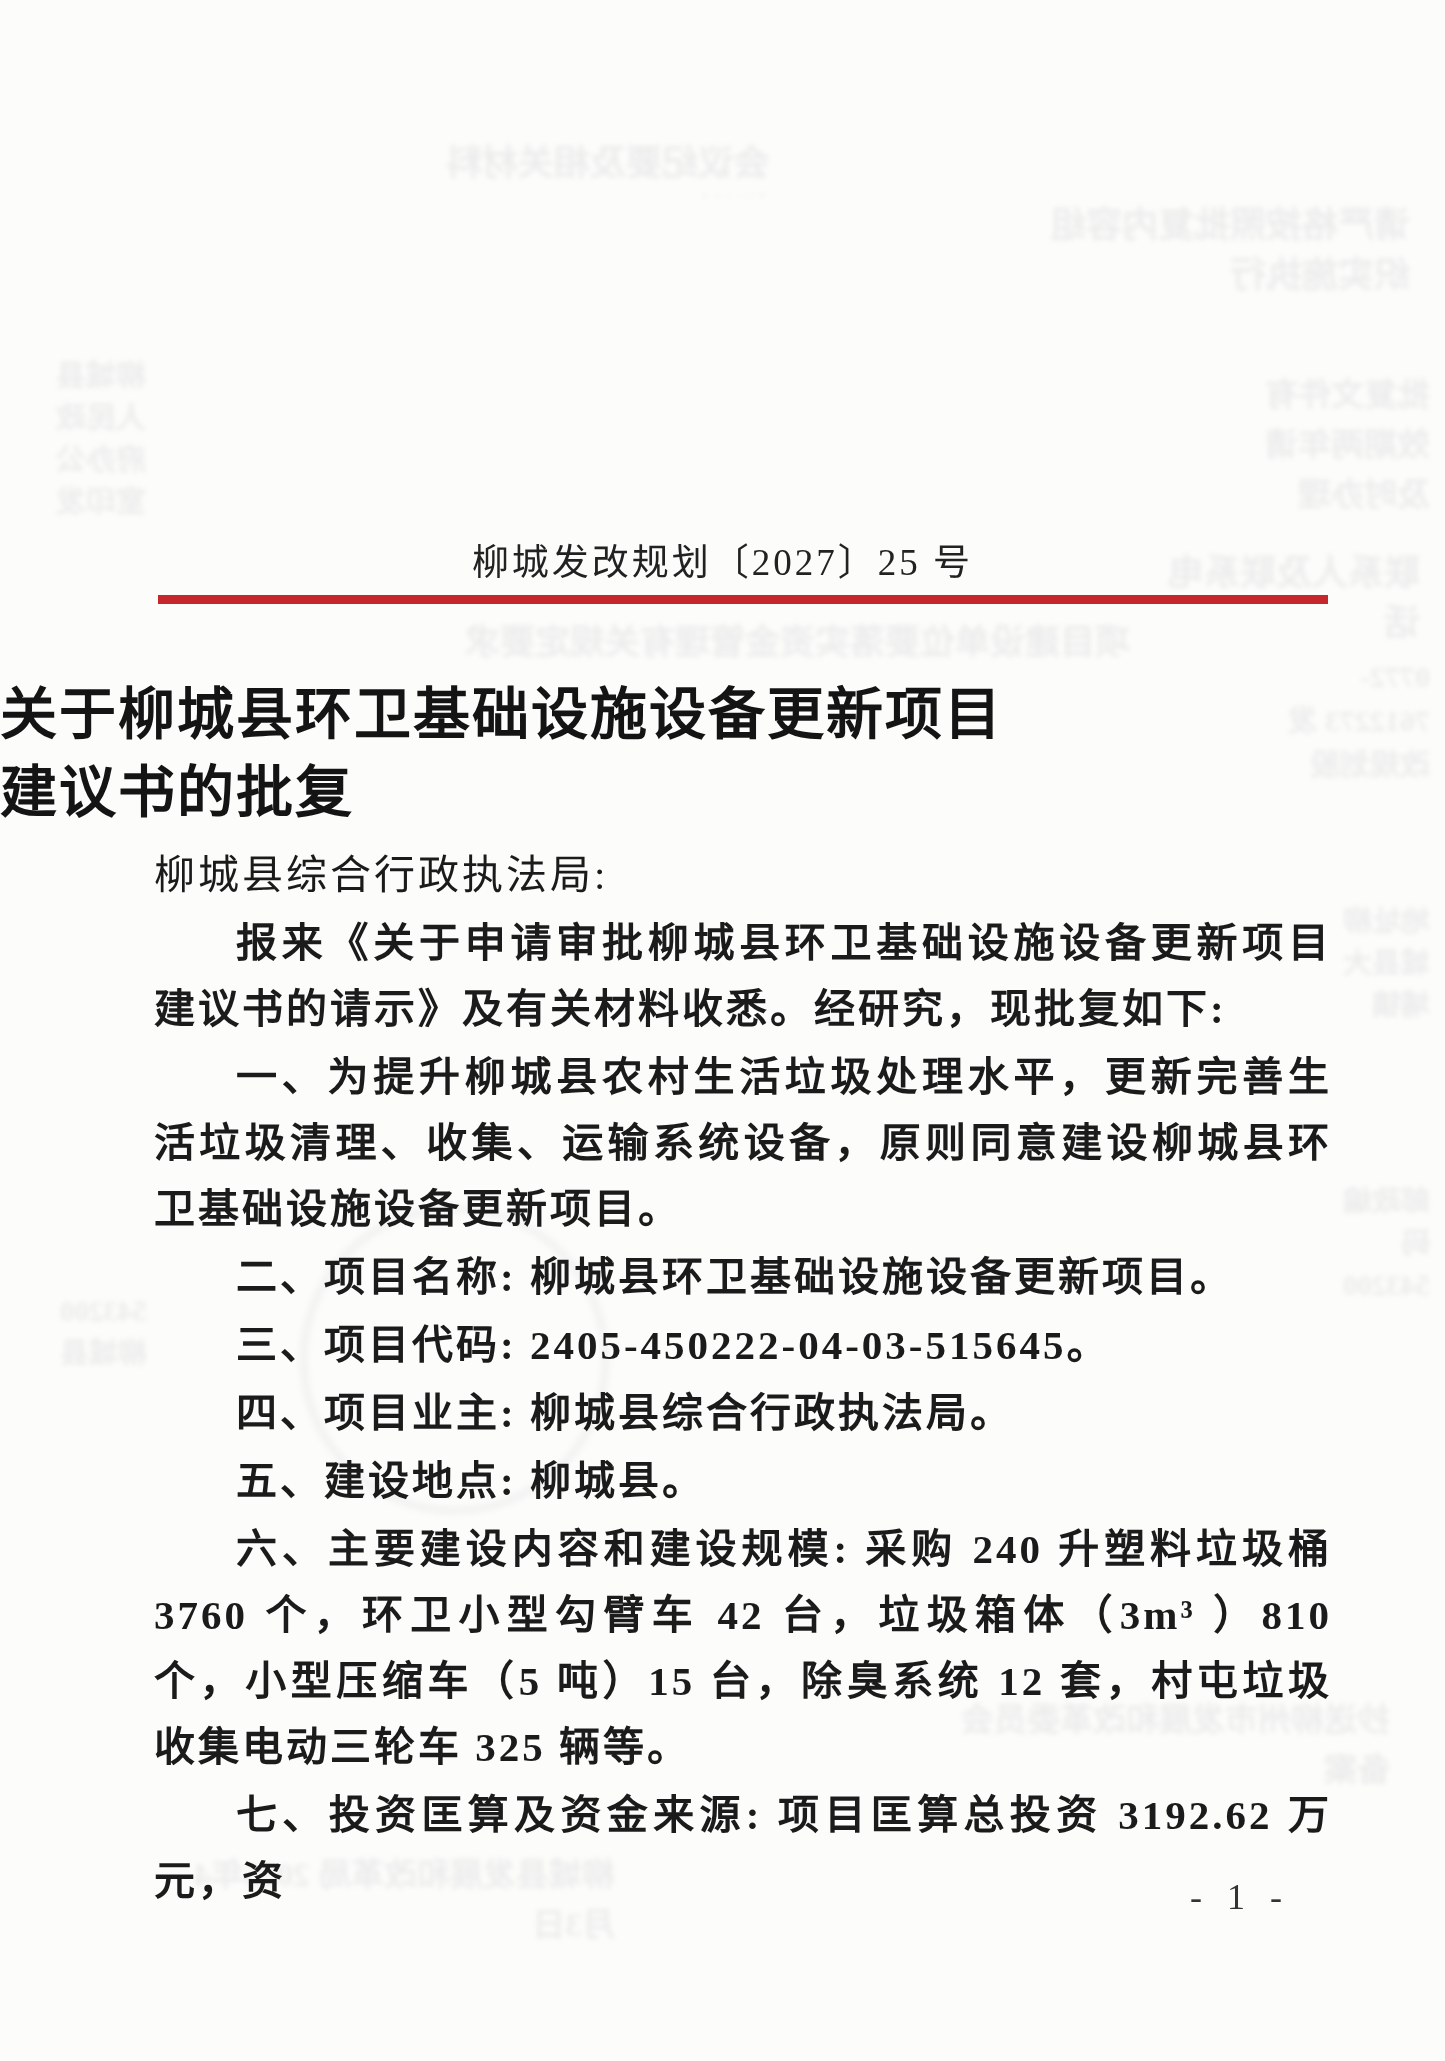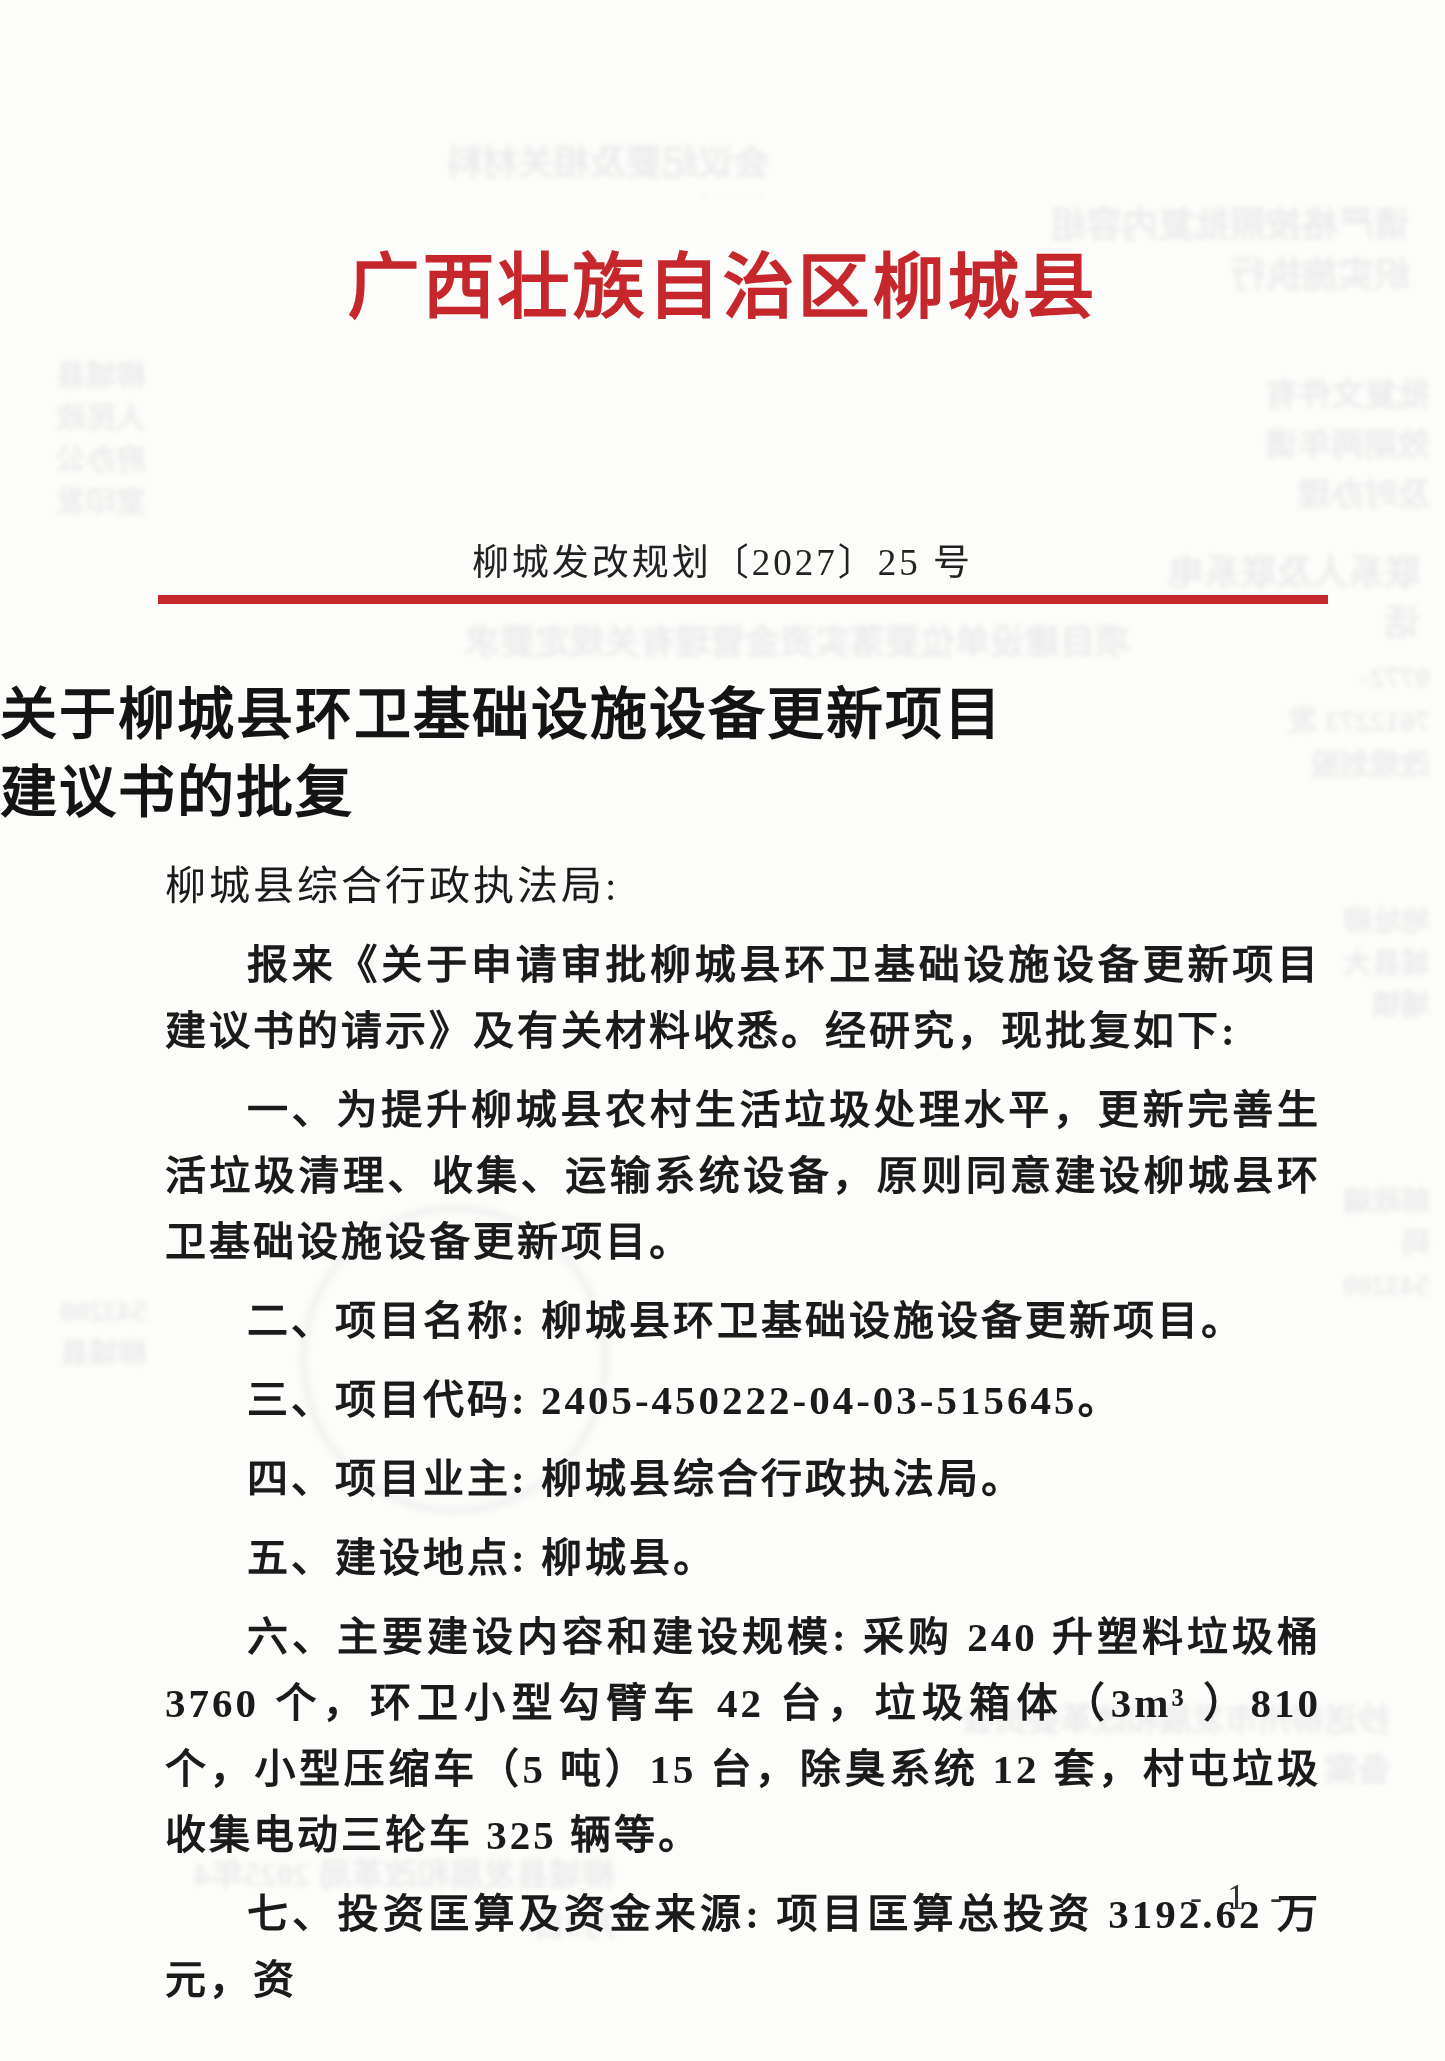--- a/index.html
+++ b/index.html
@@ -52,21 +52,21 @@
 
   
   .body-text {
     position: absolute; top: 840px; left: 152px;
     width: 1182px;
     font-size: 41px; line-height: 66px;
     letter-spacing: 3px;
     text-align: justify;
     color: #1b1b1b;
   }
-  .body-text p { margin: 13px; }
+  .body-text p { margin: 2px; }
   .indent { text-indent: 2em; font-weight: bold; }
   .salutation { text-indent: 0; }
 
   .page-number {
     position: absolute; top: 1876px; left: 1150px;
     width: 180px; text-align: center;
     font-size: 36px; letter-spacing: 8px;
     color: #333;
   }
 
@@ -117,21 +117,20 @@
   <div class="bleed b5">联系人及联系电话</div>
   <div class="bleed b6">项目建设单位要落实资金管理有关规定要求</div>
   <div class="bleed b7">0772-7612273 发改规划股</div>
   <div class="bleed b8">地址柳城县大埔镇</div>
   <div class="bleed b9">邮政编码 543200</div>
   <div class="bleed b10">543200 柳城县</div>
   <div class="bleed b11">抄送柳州市发展和改革委员会备案</div>
   <div class="bleed b12">柳城县发展和改革局 2025年4月3日</div>
   <div class="stamp-bleed"></div>
 
-  <div class="org-line1">广西壮族自治区柳城县</div>
   <div class="doc-number">柳城发改规划〔2027〕25 号</div>
   <div class="red-rule"></div>
 
   <div class="doc-title">
     <div>关于柳城县环卫基础设施设备更新项目</div>
     <div>建议书的批复</div>
   </div>
 
   <div class="body-text">
     <p class="salutation">柳城县综合行政执法局:</p>

